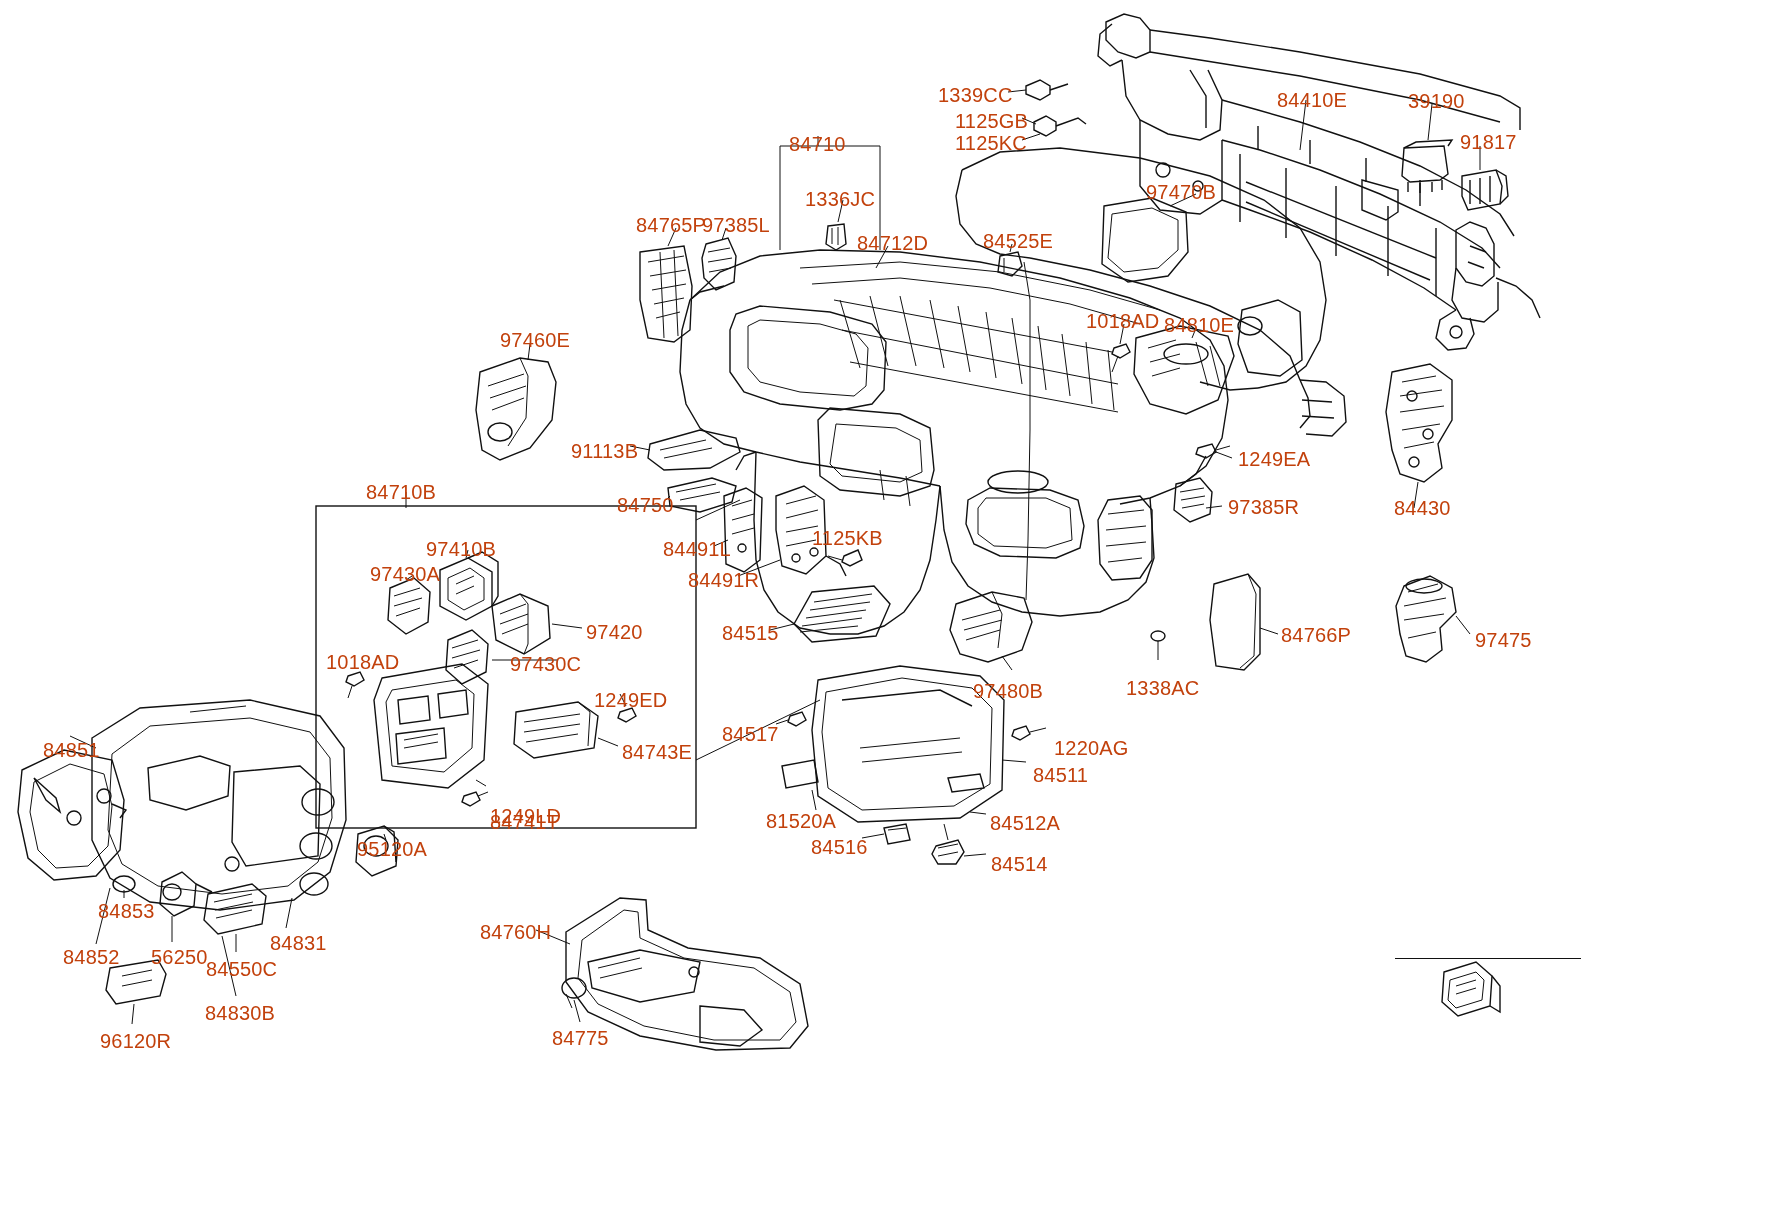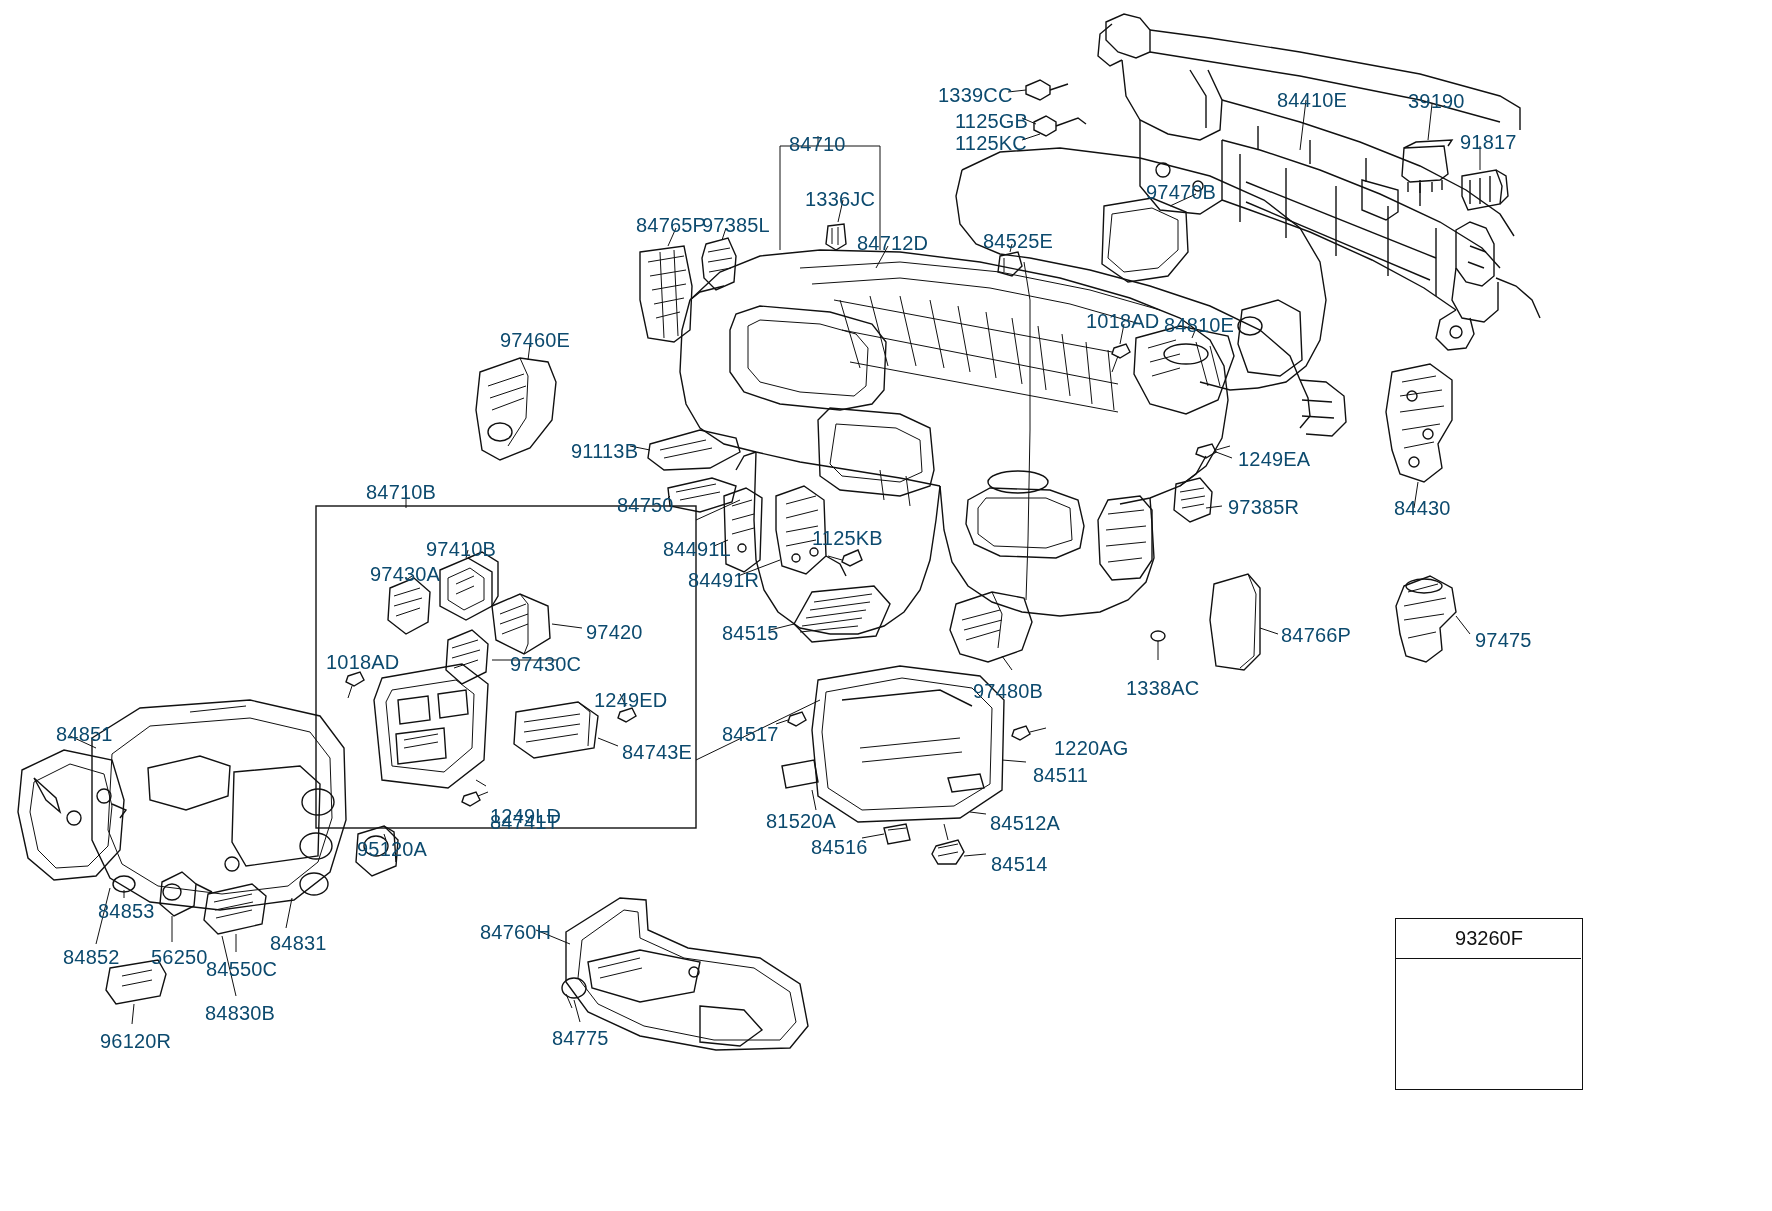--- a/index.html
+++ b/index.html
@@ -1,18 +1,18 @@
 <!DOCTYPE html>
 <html><head>
 <meta charset="utf-8">
 <style>
   html,body{margin:0;padding:0;background:#ffffff;}
   body{width:1772px;height:1211px;position:relative;font-family:"Liberation Sans",sans-serif;overflow:hidden;}
   #diagram{position:absolute;inset:0;}
-  .lbl{position:absolute;font-size:20px;color:#0c4a6e;white-space:nowrap;letter-spacing:.2px;}
+  .lbl{position:absolute;font-size:20px;color:#c2410c;white-space:nowrap;letter-spacing:.2px;}
   .boxlbl{position:absolute;border:1.6px solid #111;background:#fff;text-align:center;}
   .boxlbl .t{font-size:20px;color:#111;padding:8px 14px;display:block;}
   svg{position:absolute;left:0;top:0;width:1772px;height:1211px;}
   .ln{stroke:#111;stroke-width:1.4;fill:none;}
   .lnthin{stroke:#111;stroke-width:1;fill:none;}
   .grp{stroke:#111;stroke-width:1.3;fill:#fff;}
 </style>
 </head>
 <body>
 
@@ -446,37 +446,34 @@
   <div class="lbl" style="left:586px;top:621px;">97420</div>
   <div class="lbl" style="left:722px;top:622px;">84515</div>
   <div class="lbl" style="left:326px;top:651px;">1018AD</div>
   <div class="lbl" style="left:510px;top:653px;">97430C</div>
   <div class="lbl" style="left:594px;top:689px;">1249ED</div>
   <div class="lbl" style="left:973px;top:680px;">97480B</div>
   <div class="lbl" style="left:1126px;top:677px;">1338AC</div>
   <div class="lbl" style="left:722px;top:723px;">84517</div>
   <div class="lbl" style="left:622px;top:741px;">84743E</div>
   <div class="lbl" style="left:1054px;top:737px;">1220AG</div>
-  <div class="lbl" style="left:43px;top:723px;margin-left:13px;">84851</div>
+  <div class="lbl" style="left:43px;top:739px;">84851</div>
   <div class="lbl" style="left:1033px;top:764px;">84511</div>
   <div class="lbl" style="left:490px;top:779px;margin-top:32px;">84741T</div>
   <div class="lbl" style="left:490px;top:805px;">1249LD</div>
   <div class="lbl" style="left:766px;top:810px;">81520A</div>
   <div class="lbl" style="left:990px;top:812px;">84512A</div>
   <div class="lbl" style="left:811px;top:836px;">84516</div>
   <div class="lbl" style="left:991px;top:853px;">84514</div>
   <div class="lbl" style="left:357px;top:838px;">95120A</div>
   <div class="lbl" style="left:98px;top:900px;">84853</div>
   <div class="lbl" style="left:270px;top:932px;">84831</div>
   <div class="lbl" style="left:480px;top:921px;">84760H</div>
   <div class="lbl" style="left:63px;top:946px;">84852</div>
   <div class="lbl" style="left:151px;top:946px;">56250</div>
   <div class="lbl" style="left:206px;top:958px;">84550C</div>
   <div class="lbl" style="left:205px;top:1002px;">84830B</div>
   <div class="lbl" style="left:100px;top:1030px;">96120R</div>
   <div class="lbl" style="left:552px;top:1027px;">84775</div>
 
-  <div class="boxlbl" style="left:1395px;top:918px;width:186px;height:170px;">
-    <span class="t">93260F</span>
-  </div>
   <div style="position:absolute;left:1395px;top:958px;width:186px;height:0;border-top:1.6px solid #111;"></div>
 
 </div>
 
 </body></html>

